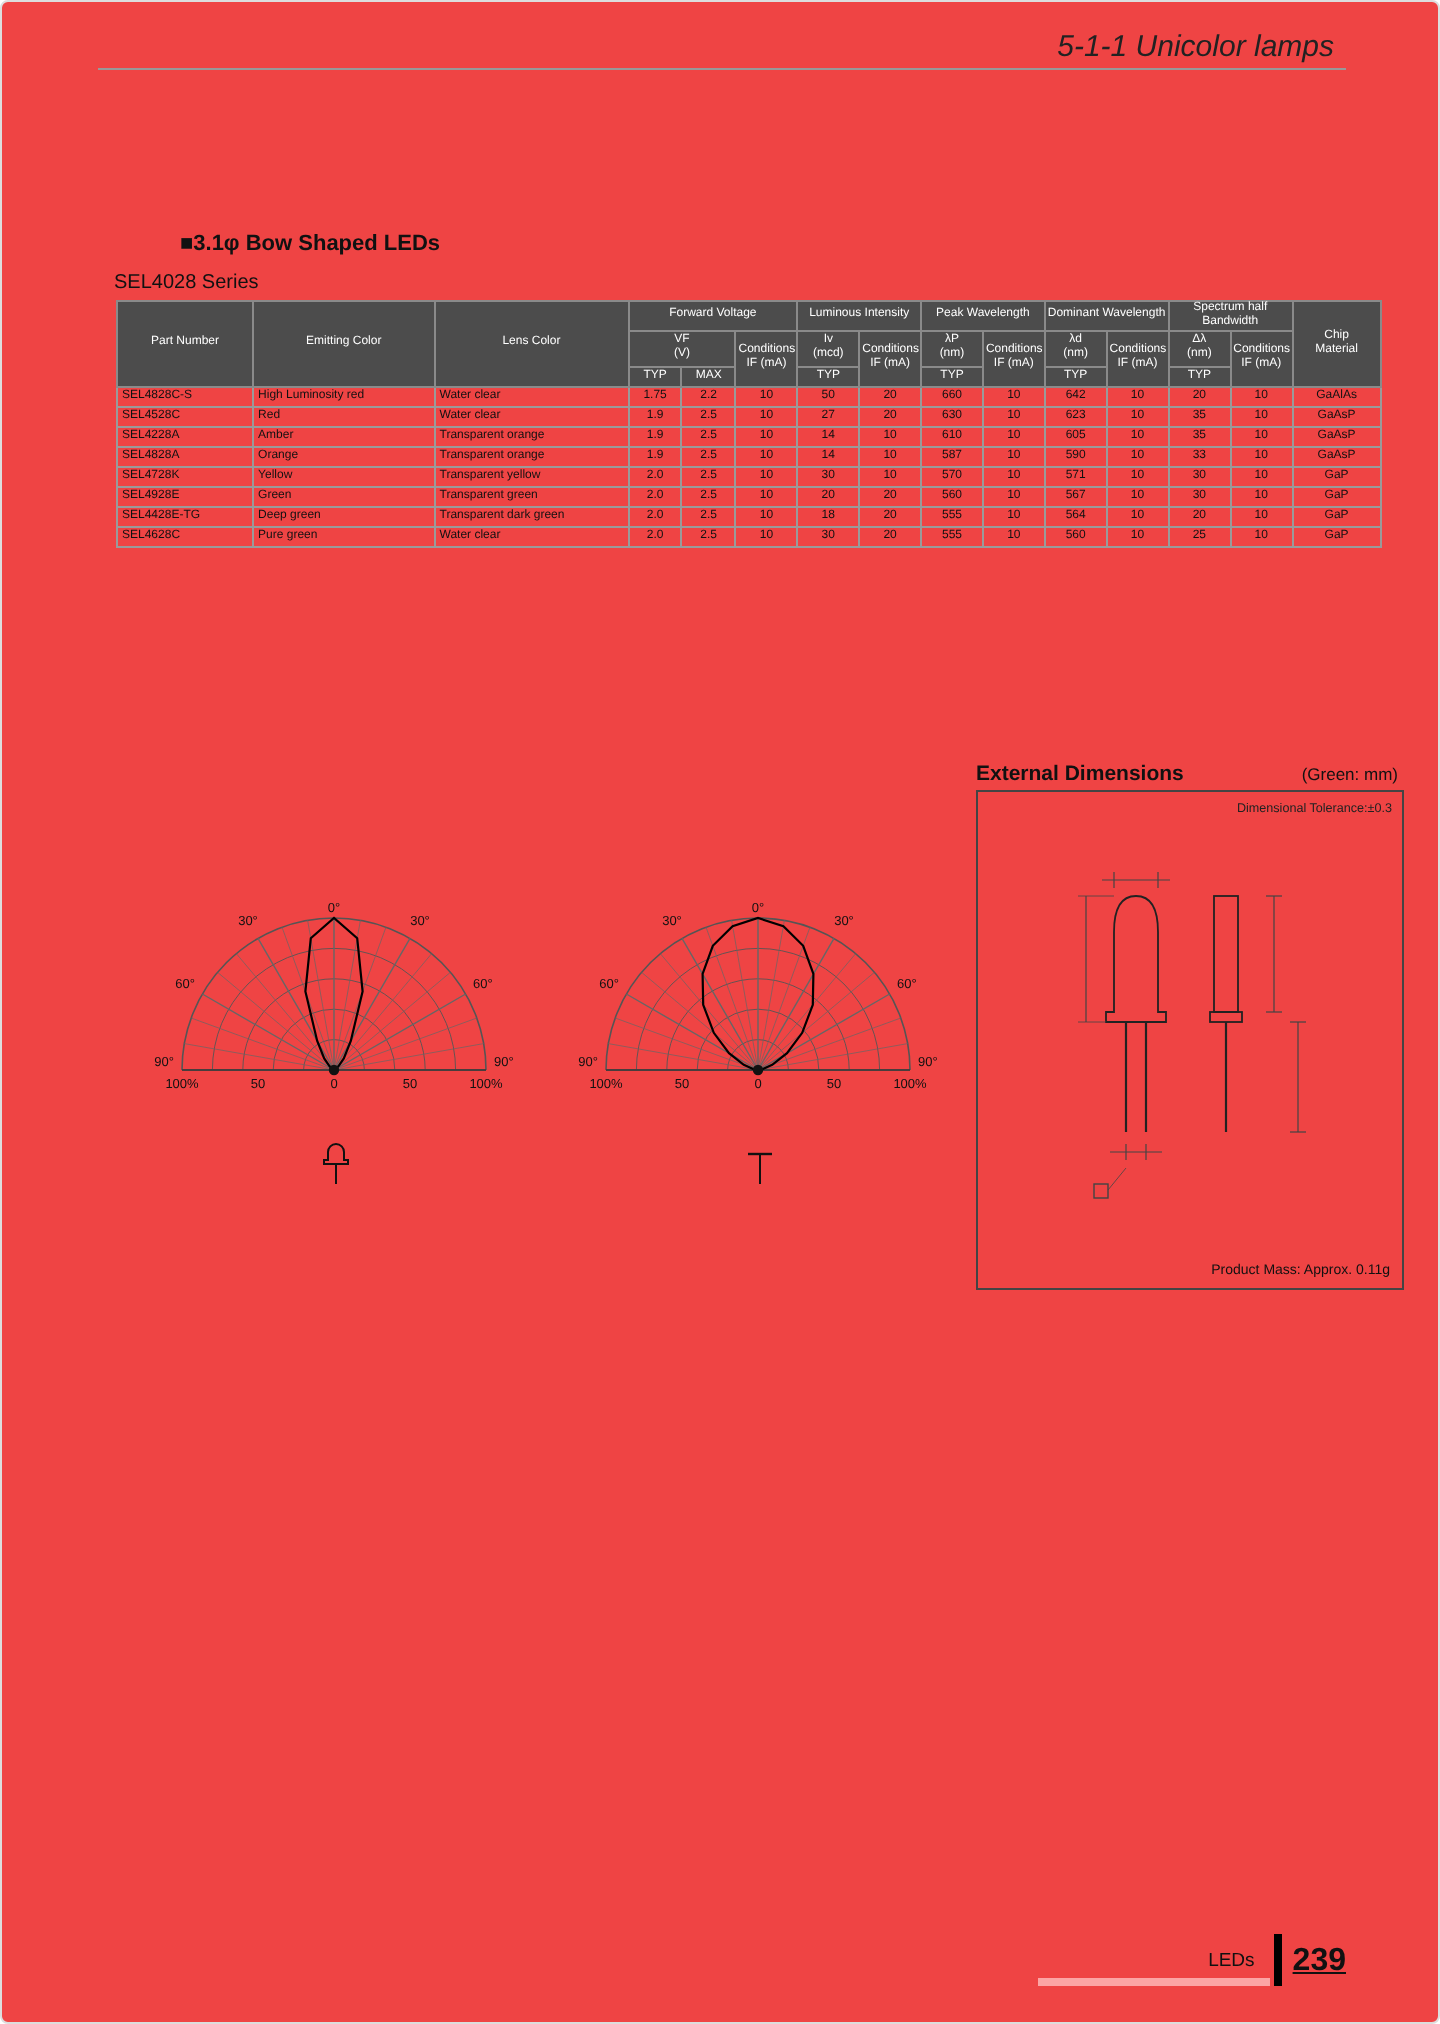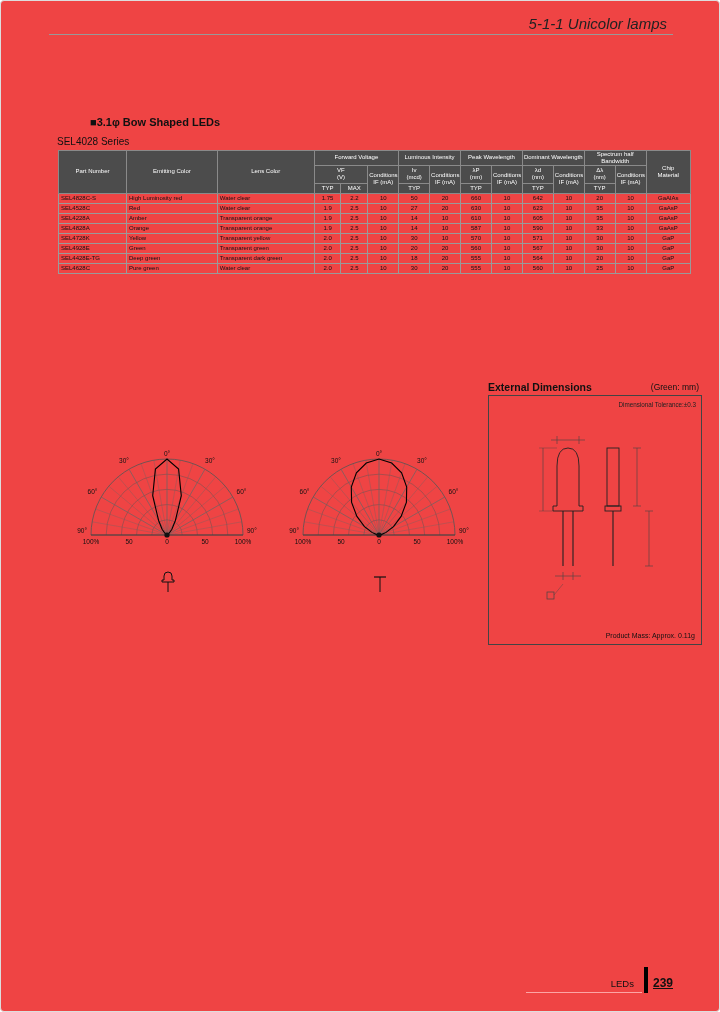--- a/index.html
+++ b/index.html
@@ -28,23 +28,23 @@
   .chart-symbol{position:absolute;left:100px;top:128px;}
   
   .extdim-title{position:absolute;left:487px;top:380px;font-size:10.5px;font-weight:bold;}
   .unit-note{position:absolute;right:20px;top:381px;font-size:8.5px;}
   .extdim-box{position:absolute;left:487px;top:394px;width:212px;height:248px;border:1px solid #444;}
   .tol-note{position:absolute;right:5px;top:5px;font-size:6.3px;color:#222;}
   .mass-note{position:absolute;right:6px;bottom:5px;font-size:7px;color:#111;}
   .dim-drawing{position:absolute;left:6px;top:18px;}
   
   .footer{position:absolute;right:46px;top:966px;display:flex;align-items:flex-end;}
-  .footer .leds{font-size:9.5px;width:108px;text-align:right;padding:0 8px 3px 0;border-bottom:1px solid #fca5a5;}
+  .footer .leds{font-size:9.5px;width:108px;text-align:right;padding:0 8px 3px 0;border-bottom:4px solid #fca5a5;}
   .footer .bar{width:4px;height:26px;background:#000;margin:0 5px 0 2px;}
-  .footer .num{font-size:12px;font-weight:bold;padding-bottom:3px;text-decoration:underline;}
+  .footer .num{font-size:16px;font-weight:bold;padding-bottom:3px;text-decoration:underline;}
 </style>
 </head>
 <body>
 
 <div id="page">
 
   <div class="top-rule"></div>
   <div class="page-title">5-1-1 Unicolor lamps</div>
 
   <div class="section-title">■3.1φ Bow Shaped LEDs</div>

